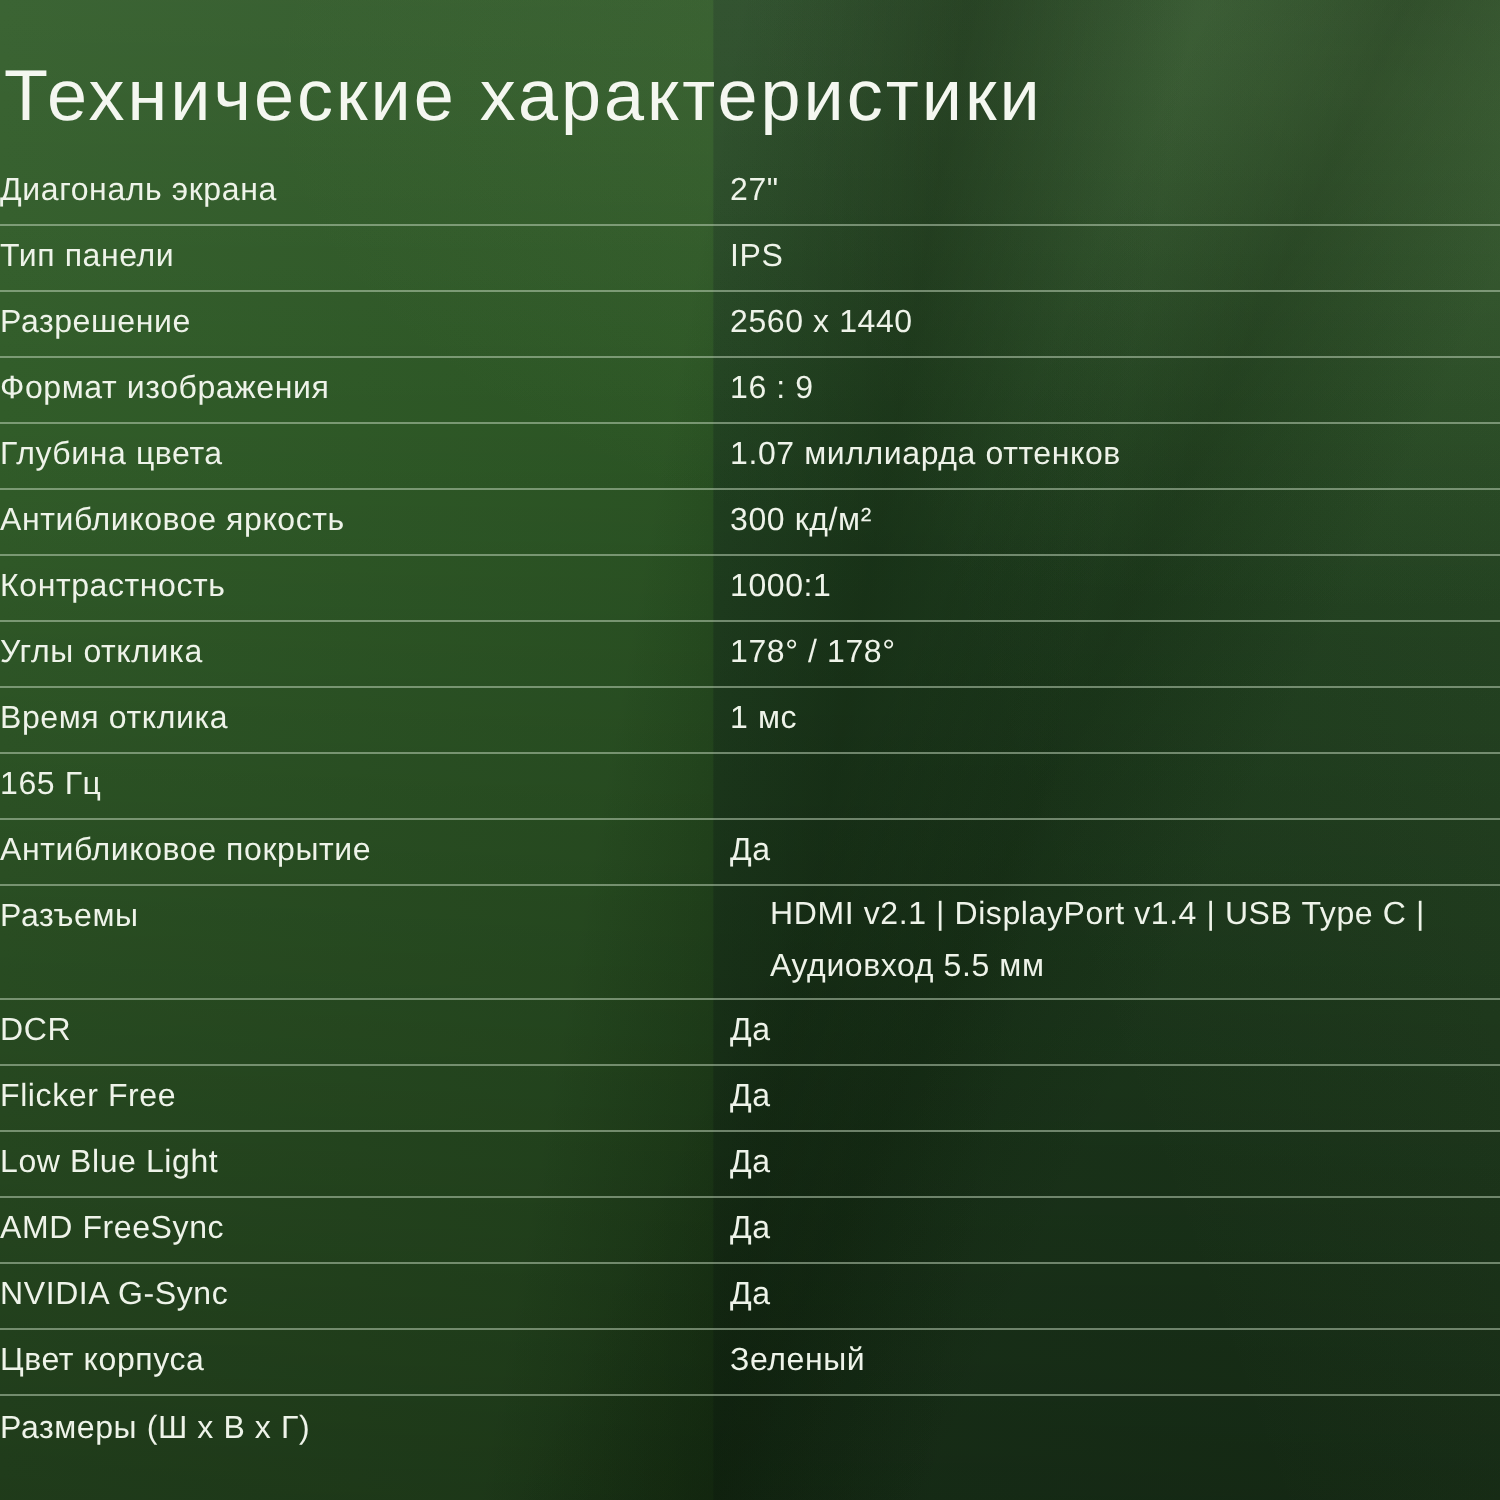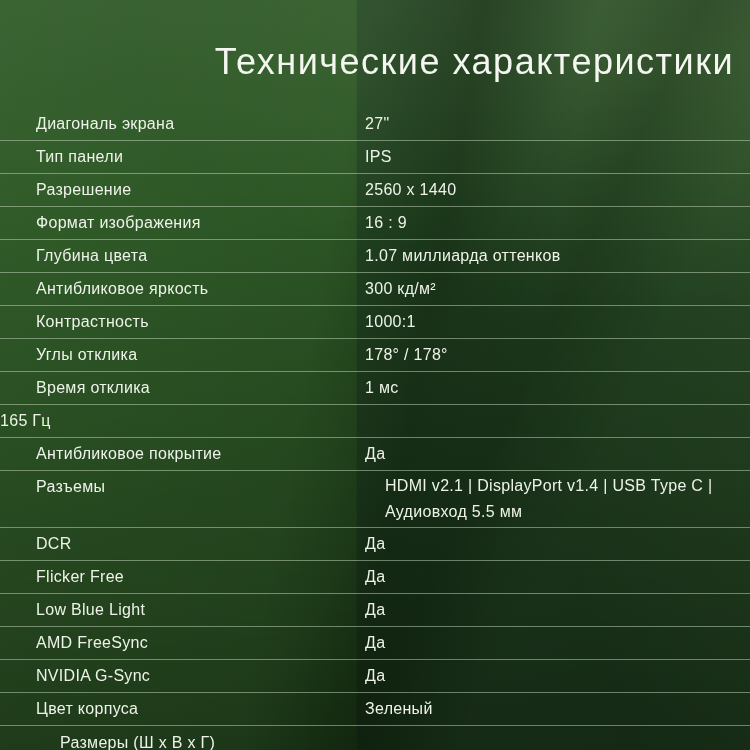--- a/index.html
+++ b/index.html
@@ -33,24 +33,24 @@
       
       linear-gradient(90deg, #315c29 0%, #2b5424 47.5%, #224322 47.6%, #1f3e1e 100%);
   }
   .content {
     position: relative;
     z-index: 1;
     width: 750px;
     height: 750px;
   }
   .title {
-    margin: 16px;
+    margin: 2px;
     padding: 26px 0 0 0;
     height: 50px;
-    text-align: right;
+    text-align: left;
     font-size: 36px;
     font-weight: normal;
     letter-spacing: 1.5px;
     color: #f4f7f0;
     line-height: 40px;
   }
   .table {
     width: 750px;
   }
   .row {
@@ -61,26 +61,24 @@
     border-bottom: 1px solid rgba(198,218,192,0.5);
     font-size: 16px;
     letter-spacing: 0.3px;
   }
   .row.tall {
     height: 57px;
     gap: 20px;
   }
   .row:last-child {
     border-bottom: none;
-    margin-left: 24px;
   }
   .label {
     box-sizing: border-box;
     width: 365px;
-    padding-left: 36px;
     flex: 0 0 auto;
   }
   .row.tall .label {
     align-self: flex-start;
     padding-top: 7px;
   }
   .value {
     flex: 1 1 auto;
     max-width: 372px;
     padding-right: 8px;

